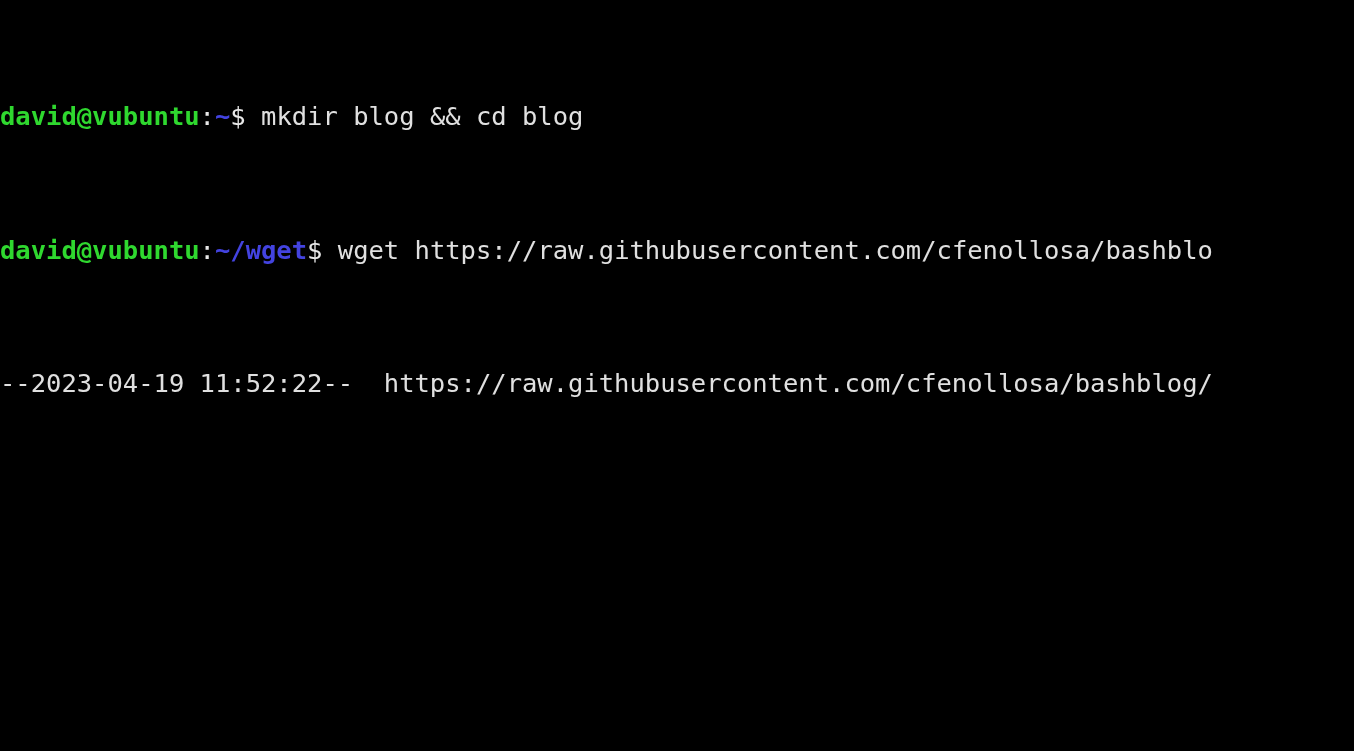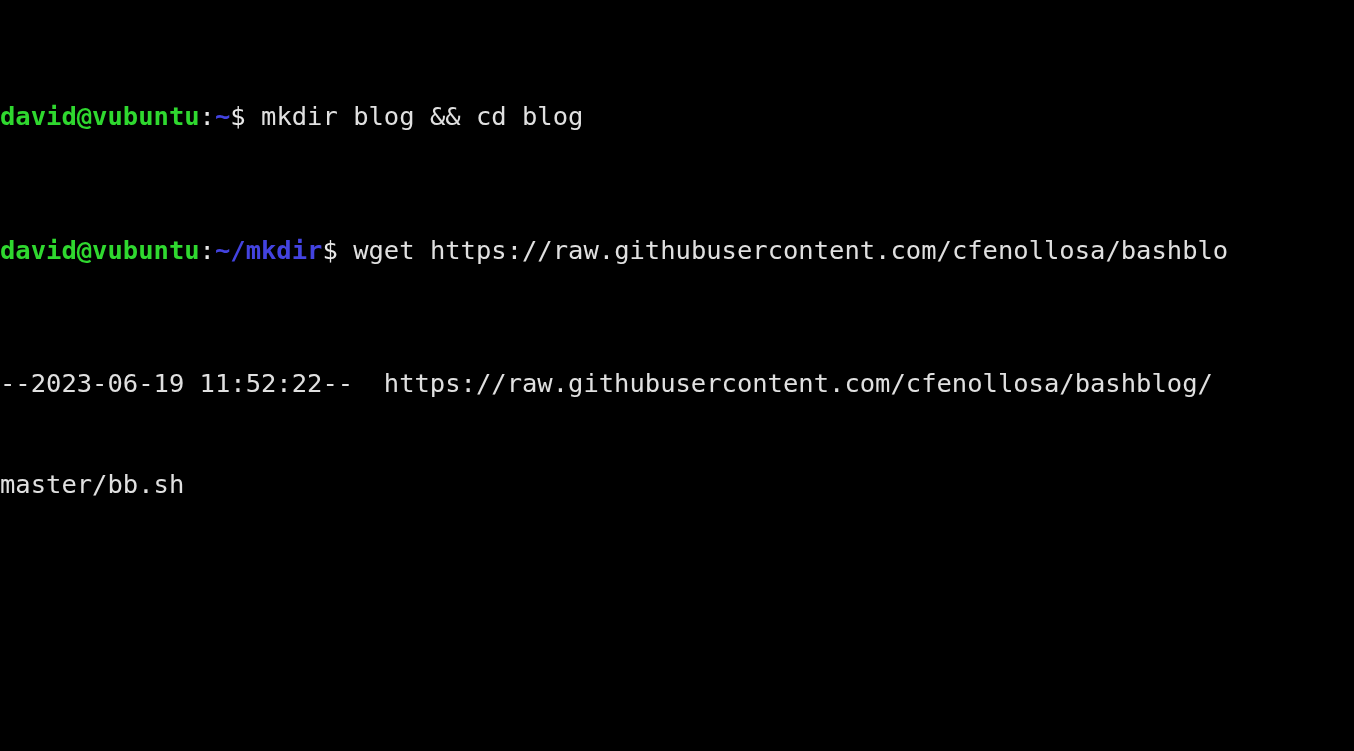--- a/index.html
+++ b/index.html
@@ -40,24 +40,23 @@
   .c-punct  { color: #e8e8e8; font-weight: normal; }
   .c-out    { color: #e0e0e0; font-weight: normal; }
 </style>
 </head>
 <body>
 
 <div id="terminal">
 
   <div class="line"><span class="seg c-user">david@vubuntu</span><span class="seg c-punct">:</span><span class="seg c-path">~</span><span class="seg c-punct">$ </span><span class="seg c-out">mkdir blog &amp;&amp; cd blog</span></div>
 
-  <div class="line"><span class="seg c-user">david@vubuntu</span><span class="seg c-punct">:</span><span class="seg c-path">~/mkdir</span><span class="seg c-punct">$ </span><span class="seg c-out">wget https://raw.githubusercontent.com/cfenollosa/bashblo</span></div>
+  <div class="line"><span class="seg c-user">david@vubuntu</span><span class="seg c-punct">:</span><span class="seg c-path">~/wget</span><span class="seg c-punct">$ </span><span class="seg c-out">wget https://raw.githubusercontent.com/cfenollosa/bashblo</span></div>
 
-  <div class="line c-out">--2023-06-19 11:52:22--  https://raw.githubusercontent.com/cfenollosa/bashblog/</div>
-  <div class="line c-out">master/bb.sh</div>
+  <div class="line c-out">--2023-04-19 11:52:22--  https://raw.githubusercontent.com/cfenollosa/bashblog/</div>
   
   
   
   
   
   
   
   
   
   

